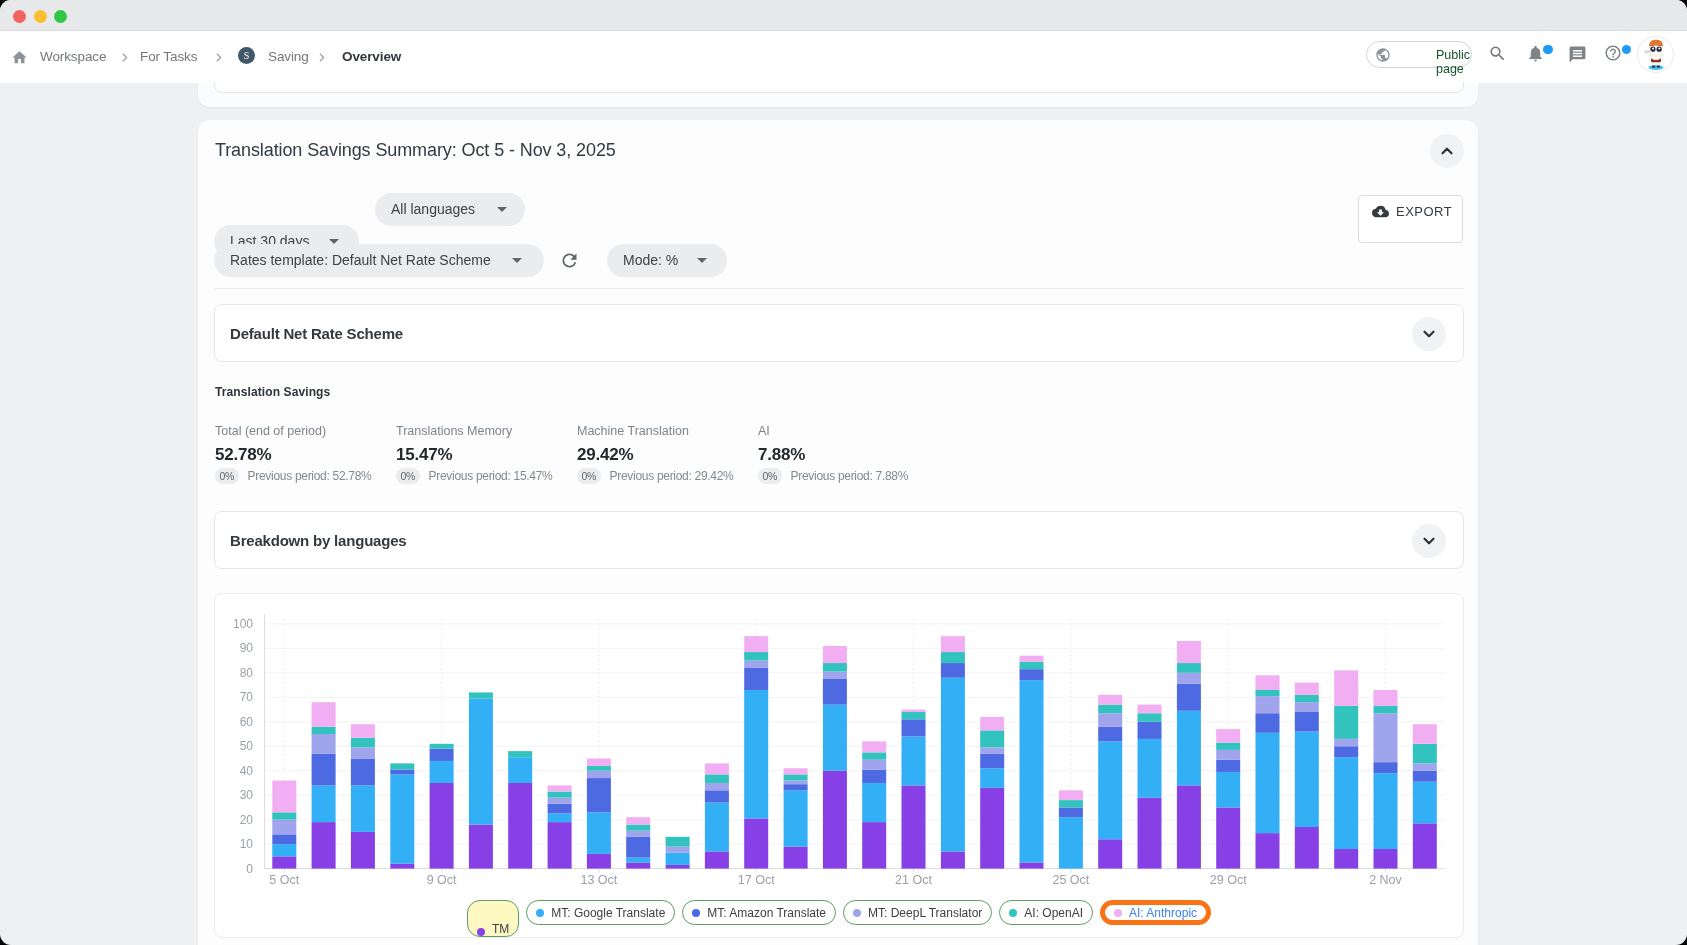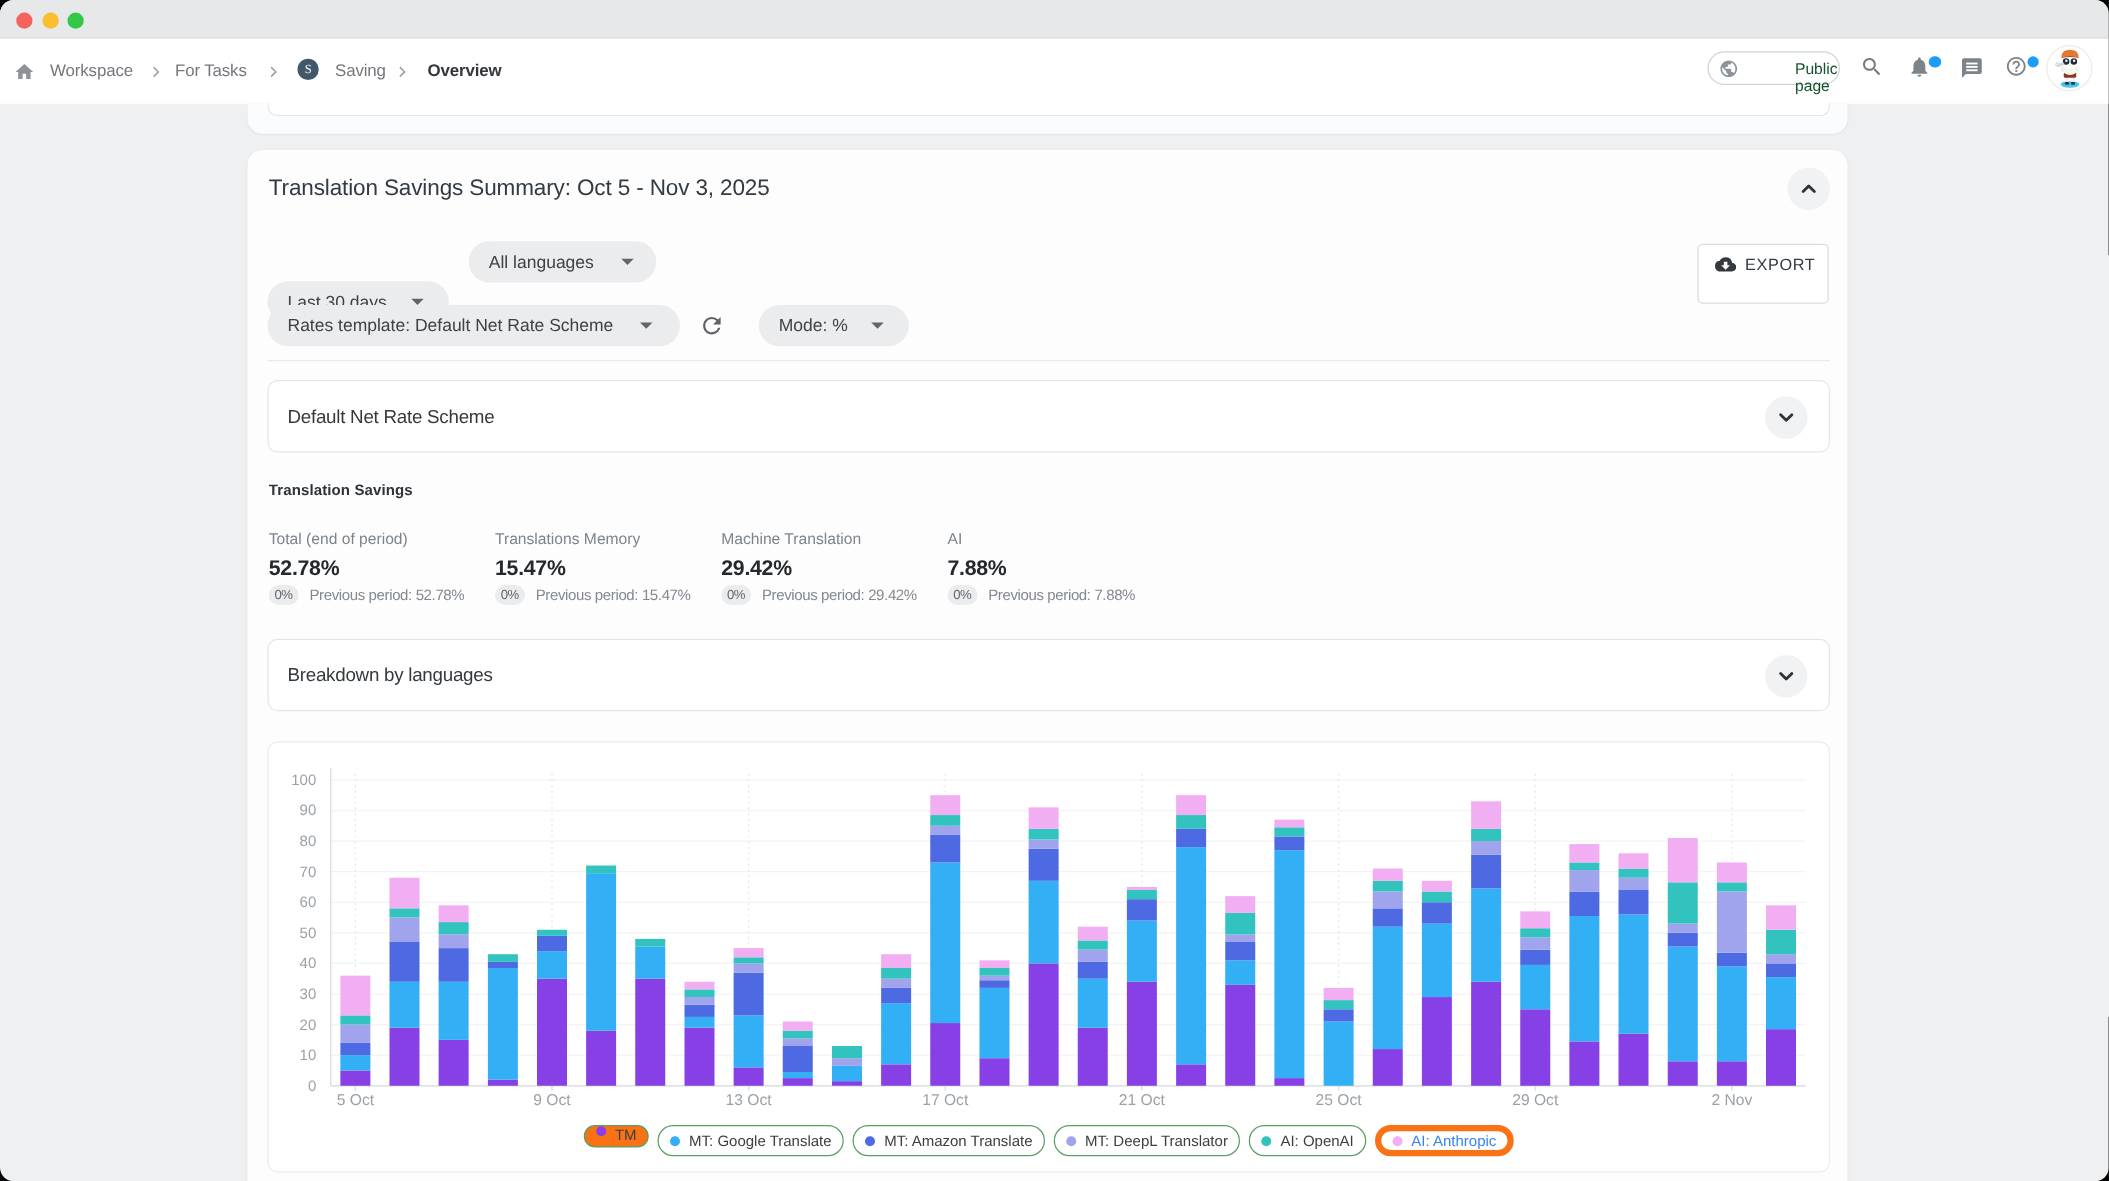--- a/index.html
+++ b/index.html
@@ -18,21 +18,21 @@
   .maincard { position:absolute; left:198px; top:120px; width:1280px; height:825px; background:#fdfdfe; border-radius:12px 12px 0 0; box-shadow:0 1px 3px rgba(30,40,50,0.05); }
   .cardtitle { position:absolute; left:17px; top:20px; font-size:18px; color:#323a42; font-weight:500; letter-spacing:-0.1px; }
   .circbtn { position:absolute; width:34px; height:34px; border-radius:50%; background:#f1f2f3; }
   .circbtn svg { position:absolute; left:8px; top:8px; }
   .chip { position:absolute; height:33px; background:#ebecee; border-radius:17px; font-size:14px; color:#3c4247; line-height:33px; }
   .chip .txt { position:absolute; left:16px; top:0; white-space:nowrap; }
   .chip .caret { position:absolute; top:14px; width:0; height:0; border-left:5px solid transparent; border-right:5px solid transparent; border-top:5.5px solid #5f666c; }
   .export { position:absolute; left:1160px; top:75px; width:105px; height:48px; background:#fff; border:1px solid #dadcde; border-radius:4px; }
   .divider { position:absolute; left:16px; top:168px; width:1250px; height:1px; background:#e9eaeb; }
   .panel { position:absolute; left:16px; width:1250px; height:58px; background:#fff; border:1px solid #e4e6e8; border-radius:8px; }
-  .panel .ptxt { position:absolute; left:15px; top:20px; font-size:15px; font-weight:400; color:#34393e; letter-spacing:-0.2px; }
+  .panel .ptxt { position:absolute; left:15px; top:20px; font-size:15px; font-weight:700; color:#34393e; letter-spacing:-0.2px; }
   .sechead { position:absolute; left:17px; top:265px; font-size:12px; font-weight:bold; color:#2e3338; letter-spacing:0.1px; }
   .stat { position:absolute; top:303px; }
   .stat .lbl { font-size:12.5px; color:#7c848a; line-height:16px; }
   .stat .val { font-size:17px; font-weight:bold; color:#24292d; margin-top:4px; line-height:23px; letter-spacing:-0.2px; }
   .stat .sub { margin-top:2px; font-size:12px; color:#82898f; height:16px; line-height:16px; letter-spacing:-0.3px; }
   .stat .pill { display:inline-block; background:#ebecee; border-radius:8px; font-size:10.5px; color:#60676d; padding:0 4.5px; height:16px; line-height:16px; margin-right:9px; vertical-align:top; }
   .chartpanel { position:absolute; left:16px; top:473px; width:1250px; height:345px; background:#fff; border:1px solid #e9ebed; border-radius:8px; }
 </style>
 </head>
 <body>
@@ -388,21 +388,21 @@
 <text x="69.3" y="290" font-size="12.5" fill="#9aa1a7" text-anchor="middle" font-family="Liberation Sans, sans-serif">5 Oct</text>
 <text x="226.6" y="290" font-size="12.5" fill="#9aa1a7" text-anchor="middle" font-family="Liberation Sans, sans-serif">9 Oct</text>
 <text x="383.9" y="290" font-size="12.5" fill="#9aa1a7" text-anchor="middle" font-family="Liberation Sans, sans-serif">13 Oct</text>
 <text x="541.2" y="290" font-size="12.5" fill="#9aa1a7" text-anchor="middle" font-family="Liberation Sans, sans-serif">17 Oct</text>
 <text x="698.5" y="290" font-size="12.5" fill="#9aa1a7" text-anchor="middle" font-family="Liberation Sans, sans-serif">21 Oct</text>
 <text x="855.9" y="290" font-size="12.5" fill="#9aa1a7" text-anchor="middle" font-family="Liberation Sans, sans-serif">25 Oct</text>
 <text x="1013.2" y="290" font-size="12.5" fill="#9aa1a7" text-anchor="middle" font-family="Liberation Sans, sans-serif">29 Oct</text>
 <text x="1170.5" y="290" font-size="12.5" fill="#9aa1a7" text-anchor="middle" font-family="Liberation Sans, sans-serif">2 Nov</text>
 </svg>
 <div style="position:absolute;left:0;top:306px;width:1248px;display:flex;justify-content:center;gap:7px;">
-          <div style="height:18px;border:1px solid #5d9e63;border-radius:13px;background:#f97316;display:flex;align-items:flex-start;padding:0 9px;font-size:12px;color:#3c4043;"><span style="width:8px;height:8px;border-radius:50%;background:#8740E5;margin-right:7px;"></span>TM</div>
+          <div style="height:37px;border:1px solid #5d9e63;border-radius:13px;background:#fef9c3;display:flex;align-items:flex-end;padding:0 9px;font-size:12px;color:#3c4043;"><span style="width:8px;height:8px;border-radius:50%;background:#8740E5;margin-right:7px;"></span>TM</div>
           <div style="height:25px;border:1px solid #5d9e63;border-radius:13px;background:#fff;display:flex;align-items:center;padding:0 9px;font-size:12px;color:#3c4043;"><span style="width:8px;height:8px;border-radius:50%;background:#33AFF6;margin-right:7px;"></span>MT: Google Translate</div>
           <div style="height:25px;border:1px solid #5d9e63;border-radius:13px;background:#fff;display:flex;align-items:center;padding:0 9px;font-size:12px;color:#3c4043;"><span style="width:8px;height:8px;border-radius:50%;background:#4E6AE3;margin-right:7px;"></span>MT: Amazon Translate</div>
           <div style="height:25px;border:1px solid #5d9e63;border-radius:13px;background:#fff;display:flex;align-items:center;padding:0 9px;font-size:12px;color:#3c4043;"><span style="width:8px;height:8px;border-radius:50%;background:#A0A4ED;margin-right:7px;"></span>MT: DeepL Translator</div>
           <div style="height:25px;border:1px solid #5d9e63;border-radius:13px;background:#fff;display:flex;align-items:center;padding:0 9px;font-size:12px;color:#3c4043;"><span style="width:8px;height:8px;border-radius:50%;background:#33C3BE;margin-right:7px;"></span>AI: OpenAI</div>
           <div style="height:25px;border:5px solid #f97316;border-radius:13px;background:#fff;display:flex;align-items:center;padding:0 9px;font-size:12px;color:#3b82f6;"><span style="width:8px;height:8px;border-radius:50%;background:#F2AEF2;margin-right:7px;"></span>AI: Anthropic</div>
         </div>
     </div>
   </div>
 </div>
 

